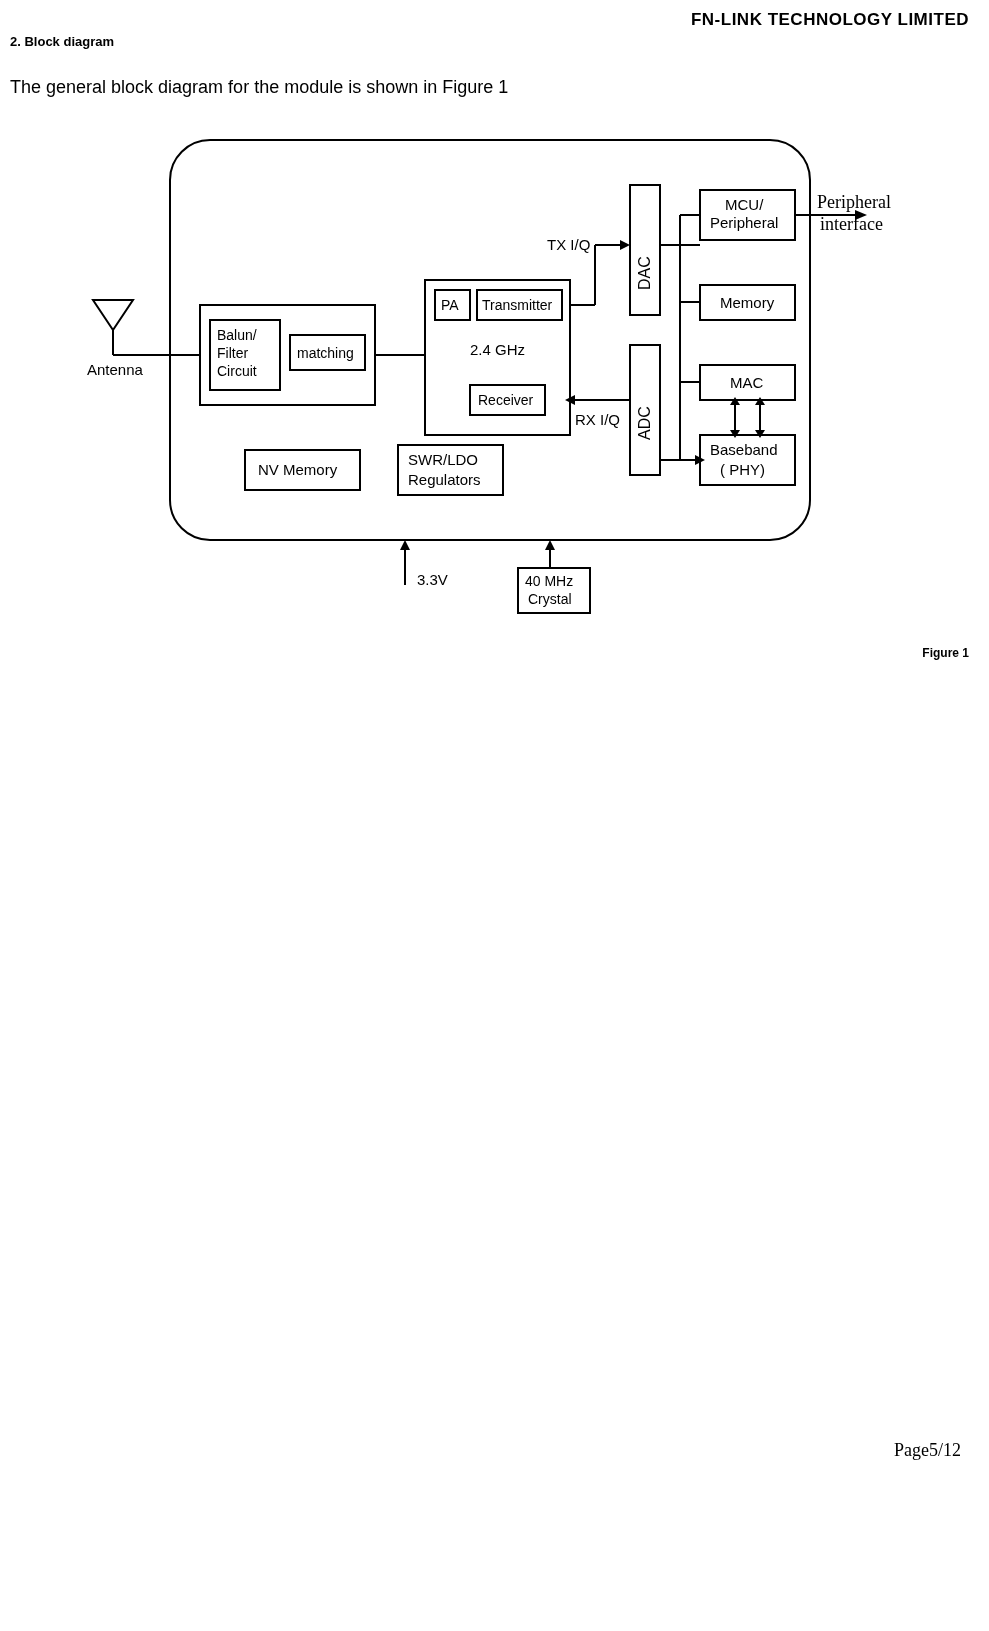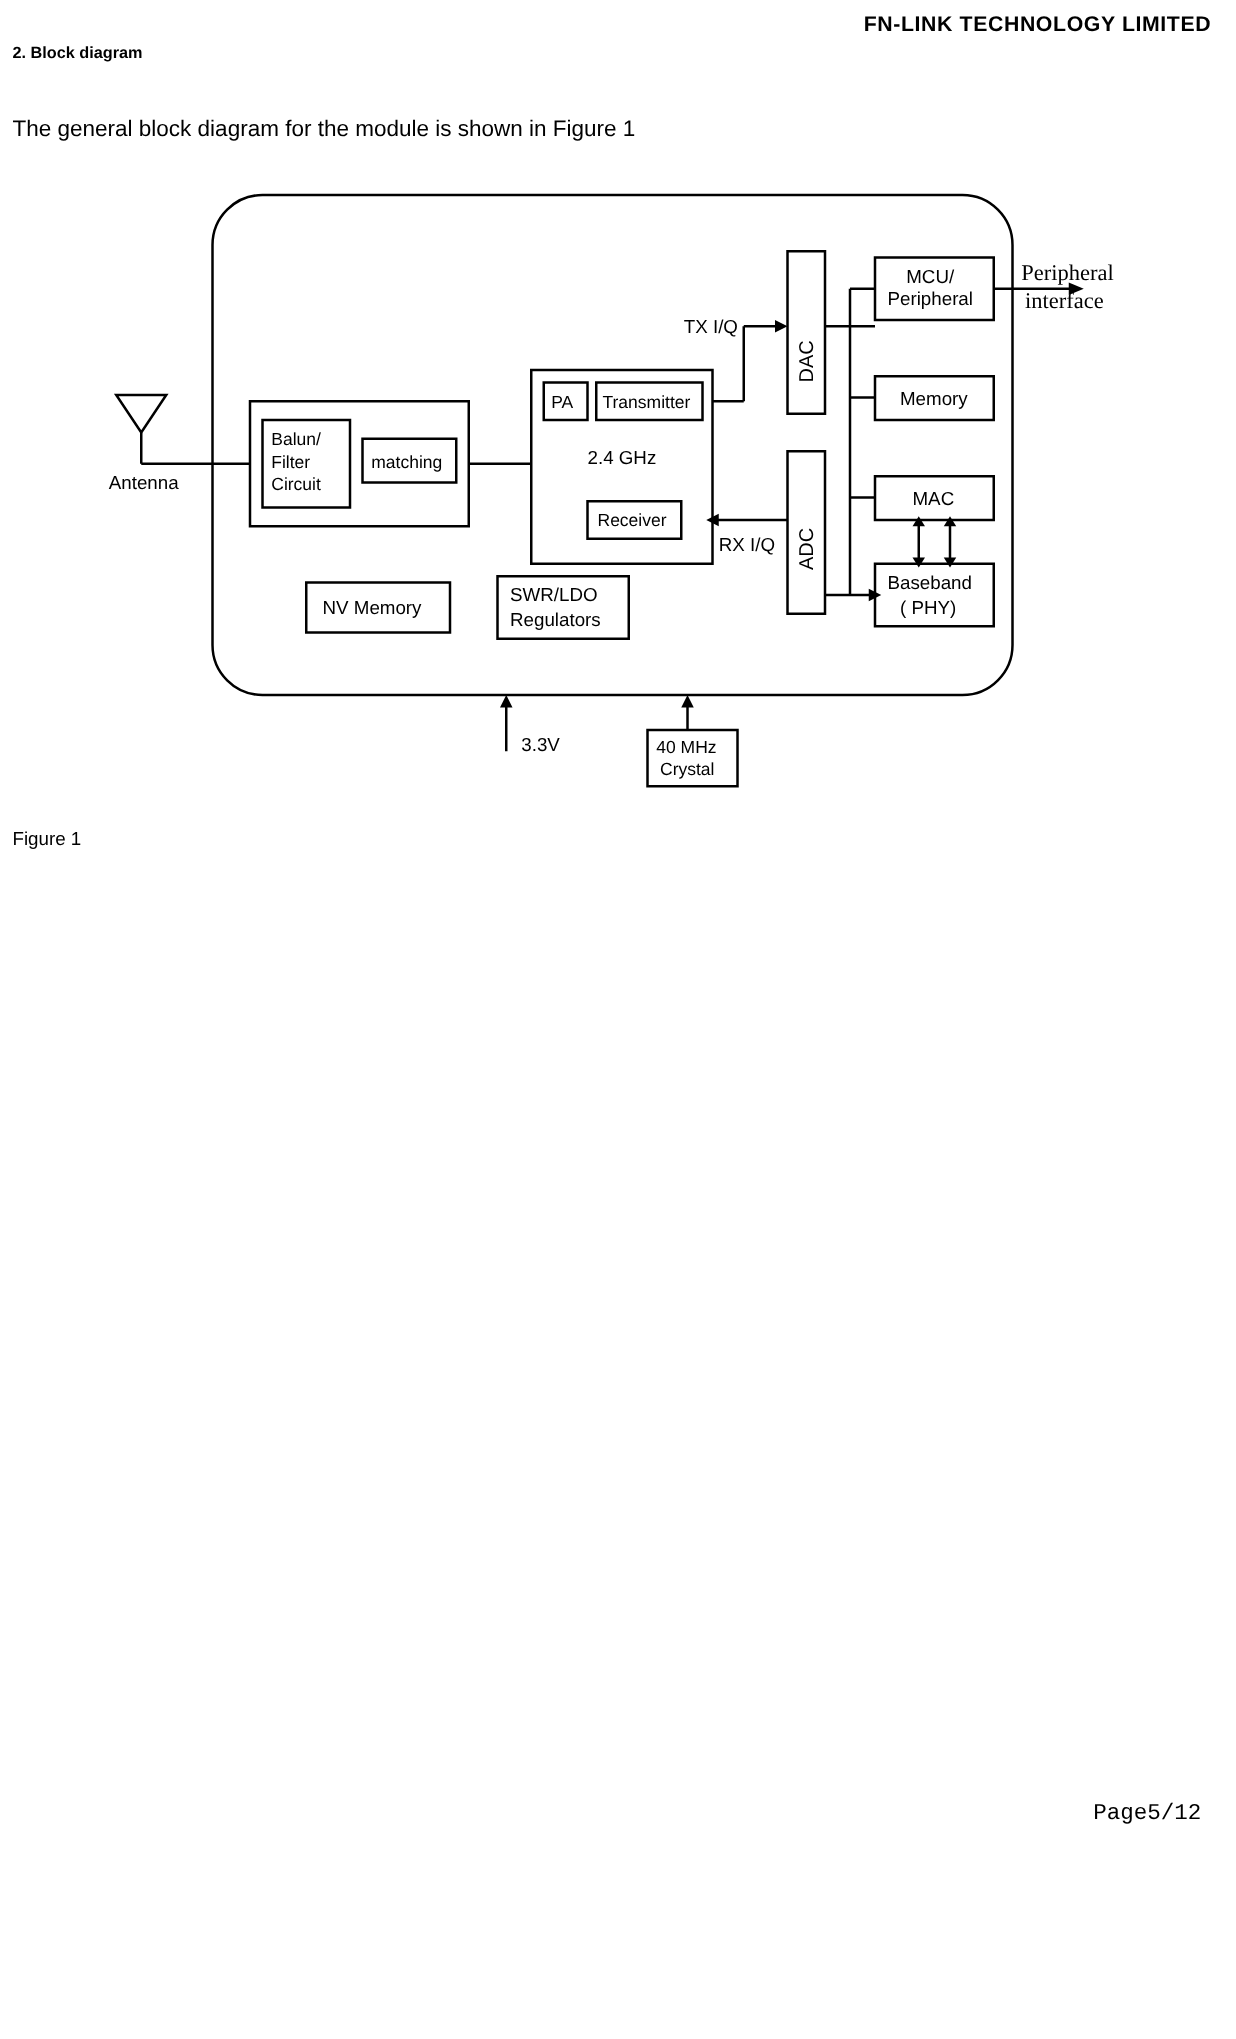--- a/index.html
+++ b/index.html
@@ -1,22 +1,22 @@
 <!DOCTYPE html>
 <html><head>
 <meta charset="utf-8">
 <style>
   html,body{margin:0;padding:0;background:#fff;font-family:Arial,Helvetica,sans-serif;color:#000}
   .page{width:989px;height:1479px;position:relative;box-sizing:border-box;padding:10px 20px 0 10px}
   .header-right{text-align:right;font-weight:bold;font-size:17px;letter-spacing:.5px}
   .section-title{font-weight:bold;font-size:13px;margin-top:4px}
-  .intro{font-size:18px;margin-top:44px}
+  .intro{font-size:18px;margin-top:28px}
   .diagram-wrap{margin:32px auto 0;width:830px;position:relative}
-  .fig-caption{text-align:left;font-weight:normal;font-size:15px;margin-top:22px}
-  .footer{position:absolute;bottom:18px;right:28px;font-family:Liberation Mono, monospace;font-size:18px}
+  .fig-caption{text-align:right;font-weight:bold;font-size:12px;margin-top:22px}
+  .footer{position:absolute;bottom:18px;right:28px;font-family:Liberation Serif, serif;font-size:18px}
   .vtext{font-family:Arial,Helvetica,sans-serif}
   .serif{font-family:"Times New Roman",serif}
 </style>
 </head>
 <body>
 
 <div class="page">
   <div class="header-right">FN-LINK  TECHNOLOGY  LIMITED</div>
   <div class="section-title">2. Block diagram</div>
   <div class="intro">The general block diagram for the module is shown in Figure 1</div>

